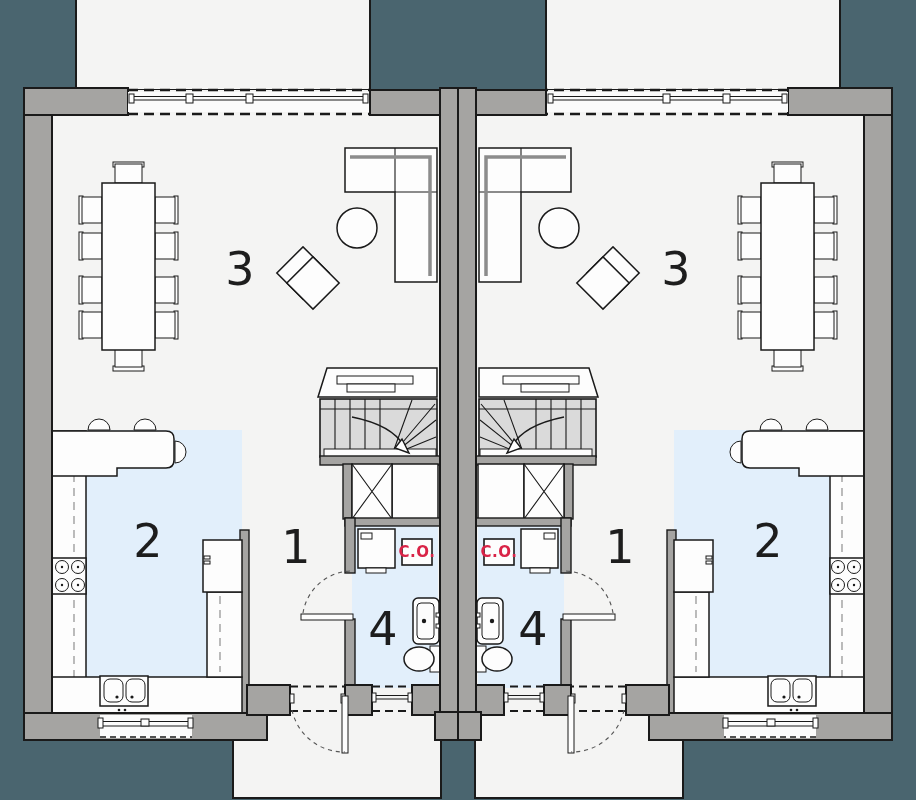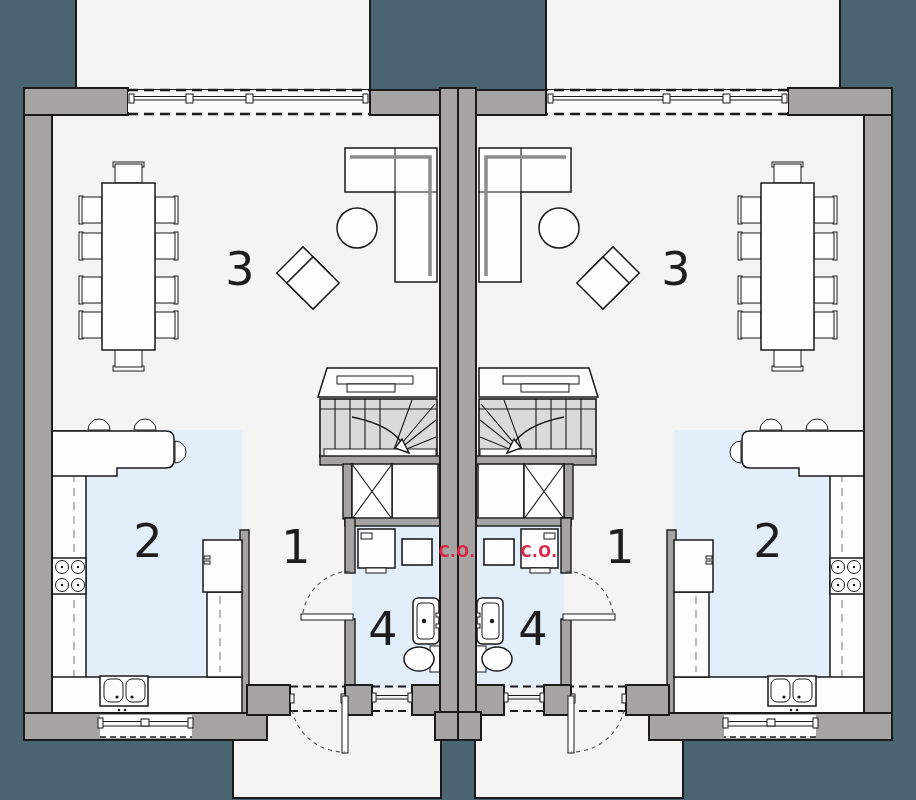--- a/index.html
+++ b/index.html
@@ -26,21 +26,21 @@
   .dashbig{stroke:var(--line);stroke-width:2.6;fill:none;stroke-dasharray:10 6;}
   .dashmid{stroke:var(--line);stroke-width:2.2;fill:none;stroke-dasharray:8 5;}
   .dashsill{stroke:var(--line);stroke-width:1.6;fill:none;stroke-dasharray:6 4;}
   .dashcab{stroke:#8f8f8f;stroke-width:1.2;fill:none;stroke-dasharray:8 6;}
   .swing{stroke:#555;stroke-width:1.1;fill:none;stroke-dasharray:4 4;}
   .dot{fill:var(--line);}
   
   .room-num{position:absolute;transform:translate(-50%,-50%);color:#1d1d1d;
             font-size:46px;line-height:1;font-family:"DejaVu Sans",sans-serif;}
   .co-label{position:absolute;transform:translate(-50%,-50%);color:var(--accent);
-            font-size:15px;font-weight:bold;letter-spacing:.5px;line-height:1;margin-left:40px;}
+            font-size:15px;font-weight:bold;letter-spacing:.5px;line-height:1;}
 </style>
 </head>
 <body>
 
 <div class="stage">
   <svg width="916" height="800" viewBox="0 0 916 800">
     <defs>
       <g id="unit">
 
         <rect class="pad" x="76" y="-4" width="294" height="94"></rect>

